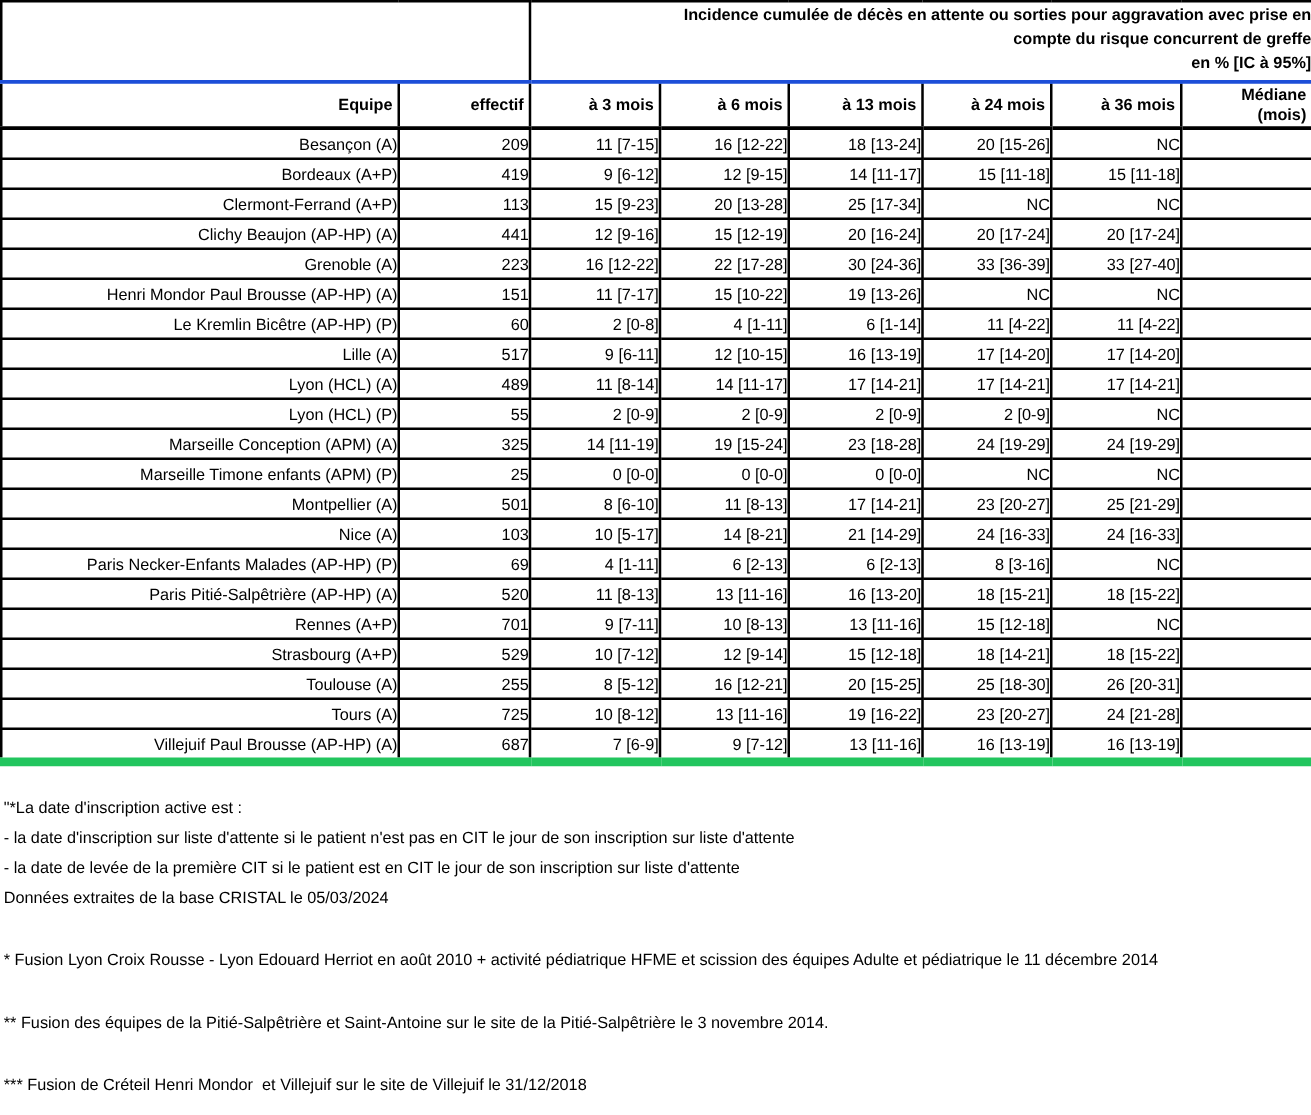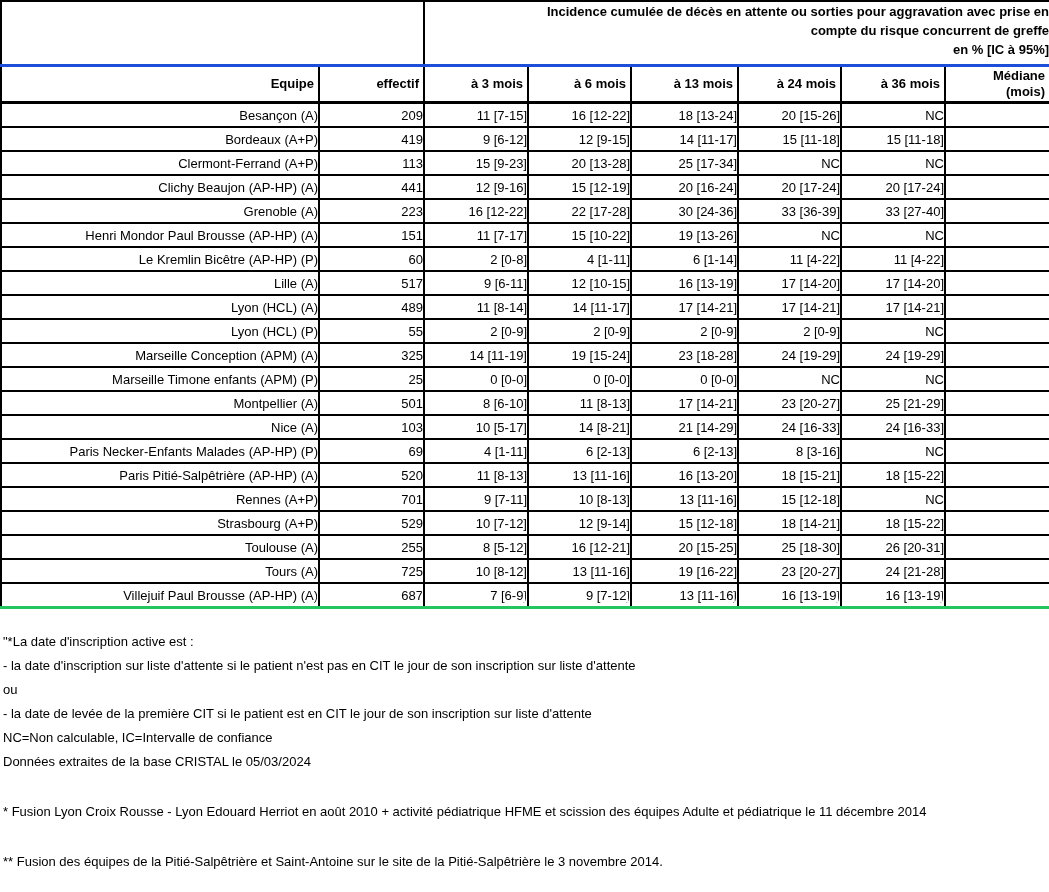--- a/index.html
+++ b/index.html
@@ -51,22 +51,21 @@
     vertical-align: middle;
     padding-right: 4px;
     line-height: 16px;
     border-bottom: 3px solid #000000;
   }
   tbody td {
     height: 22px;
     vertical-align: middle;
   }
   tbody tr:last-child td {
-    border-bottom: 3px solid #22c55e;
-    border-radius: 10px;
+    border-bottom: 7px solid #22c55e;
   }
   td.cell-left  { text-align: right;  padding-left: 4px; }
   td.cell-right { text-align: right; padding-right: 4px; }
 
   .footnotes {
     margin: 26px 0 0 3px;
   }
   .footnote {
     font-size: 13px;
     line-height: 14px;
@@ -319,20 +318,18 @@
         <td class="cell-right">16 [13-19]</td>
         <td class="cell-right">16 [13-19]</td>
         <td class="cell-right"></td>
       </tr>
     </tbody>
 </table>
 
 <div class="footnotes">
   <div class="footnote">"*La date d'inscription active est :</div>
   <div class="footnote">- la date d'inscription sur liste d'attente si le patient n'est pas en CIT le jour de son inscription sur liste d'attente</div>
-  <div class="footnote">ou</div>
   <div class="footnote">- la date de levée de la première CIT si le patient est en CIT le jour de son inscription sur liste d'attente</div>
-  <div class="footnote">NC=Non calculable, IC=Intervalle de confiance</div>
   <div class="footnote">Données extraites de la base CRISTAL le 05/03/2024</div>
   <div class="footnote gap-lg">* Fusion Lyon Croix Rousse - Lyon Edouard Herriot en août 2010 + activité pédiatrique HFME et scission des équipes Adulte et pédiatrique le 11 décembre 2014</div>
   <div class="footnote gap-lg">** Fusion des équipes de la Pitié-Salpêtrière et Saint-Antoine sur le site de la Pitié-Salpêtrière le 3 novembre 2014.</div>
   <div class="footnote gap-lg">*** Fusion de Créteil Henri Mondor  et Villejuif sur le site de Villejuif le 31/12/2018</div>
 </div>
 
 </body></html>

